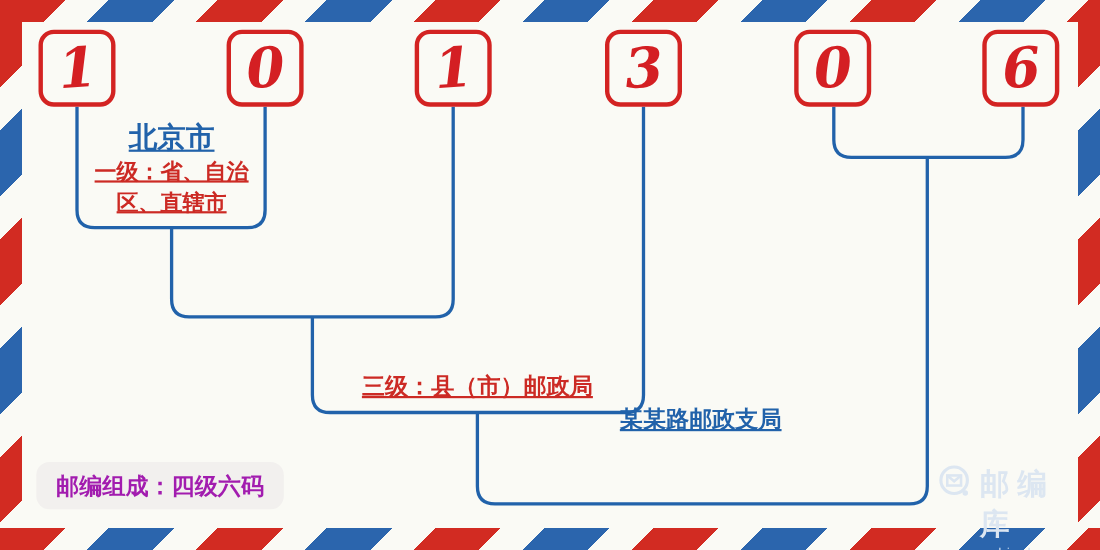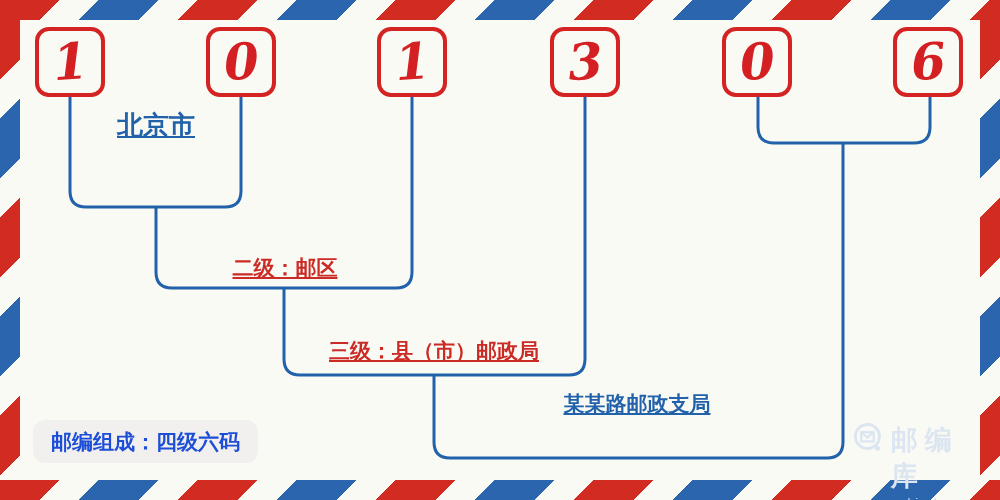--- a/index.html
+++ b/index.html
@@ -47,31 +47,31 @@
   .lbl{position:absolute;transform:translateX(-50%);white-space:nowrap;
        font-weight:bold;text-align:center;text-decoration:underline;}
   .blue{color:#2162aa;}
   .red{color:#cc2a24;}
   .l1-name{left:156px;top:108px;font-size:26px;}
   .l1-desc{left:156px;top:143px;font-size:20px;line-height:1.4;
            white-space:normal;width:142px;}
   .l2-desc{left:285px;top:254px;font-size:21px;}
   .l3-name{left:434px;top:302px;font-size:26px;}
   .l3-desc{left:434px;top:337px;font-size:21px;}
-  .l4-name{left:637px;top:390px;font-size:21px;}
+  .l4-name{left:637px;top:367px;font-size:21px;}
   .l4-desc{left:637px;top:424px;font-size:21px;}
   .l5-name{left:844px;top:107px;font-size:23px;}
 
   
   .badge{
     position:absolute;left:33px;top:420px;height:43px;
     background:#f2f0ee;border-radius:12px;
     display:flex;align-items:center;padding:0 18px;
   }
-  .badge-text{font-size:21px;font-weight:bold;color:#1d4ed8;}
+  .badge-text{font-size:21px;font-weight:bold;color:#a21caf;}
 
   
   .watermark{position:absolute;left:852px;top:422px;width:140px;}
   .wm-row{display:flex;gap:6px;}
   .wm-brand{font-size:27px;font-weight:bold;color:#dce6f1;letter-spacing:7px;}
   .wm-url{font-size:13px;color:#cadcf0;margin-top:1px;letter-spacing:.5px;}
 </style>
 </head>
 <body>
 
@@ -105,21 +105,21 @@
     <span class="digit">3</span>
   </div>
   <div class="digit-box db5">
     <span class="digit">0</span>
   </div>
   <div class="digit-box db6">
     <span class="digit">6</span>
   </div>
 
   <div class="lbl blue l1-name">北京市</div>
-  <div class="lbl red  l2-desc">二级：邮区</div>
+  <div class="lbl red  l1-desc">一级：省、自治区、直辖市</div>
   <div class="lbl red  l3-desc">三级：县（市）邮政局</div>
   <div class="lbl blue l4-name">某某路邮政支局</div>
 
   <div class="badge">
     <span class="badge-text">邮编组成：四级六码</span>
   </div>
 
   <div class="watermark">
     <div class="wm-row">
       <svg width="33" height="33" viewBox="0 0 34 34">

